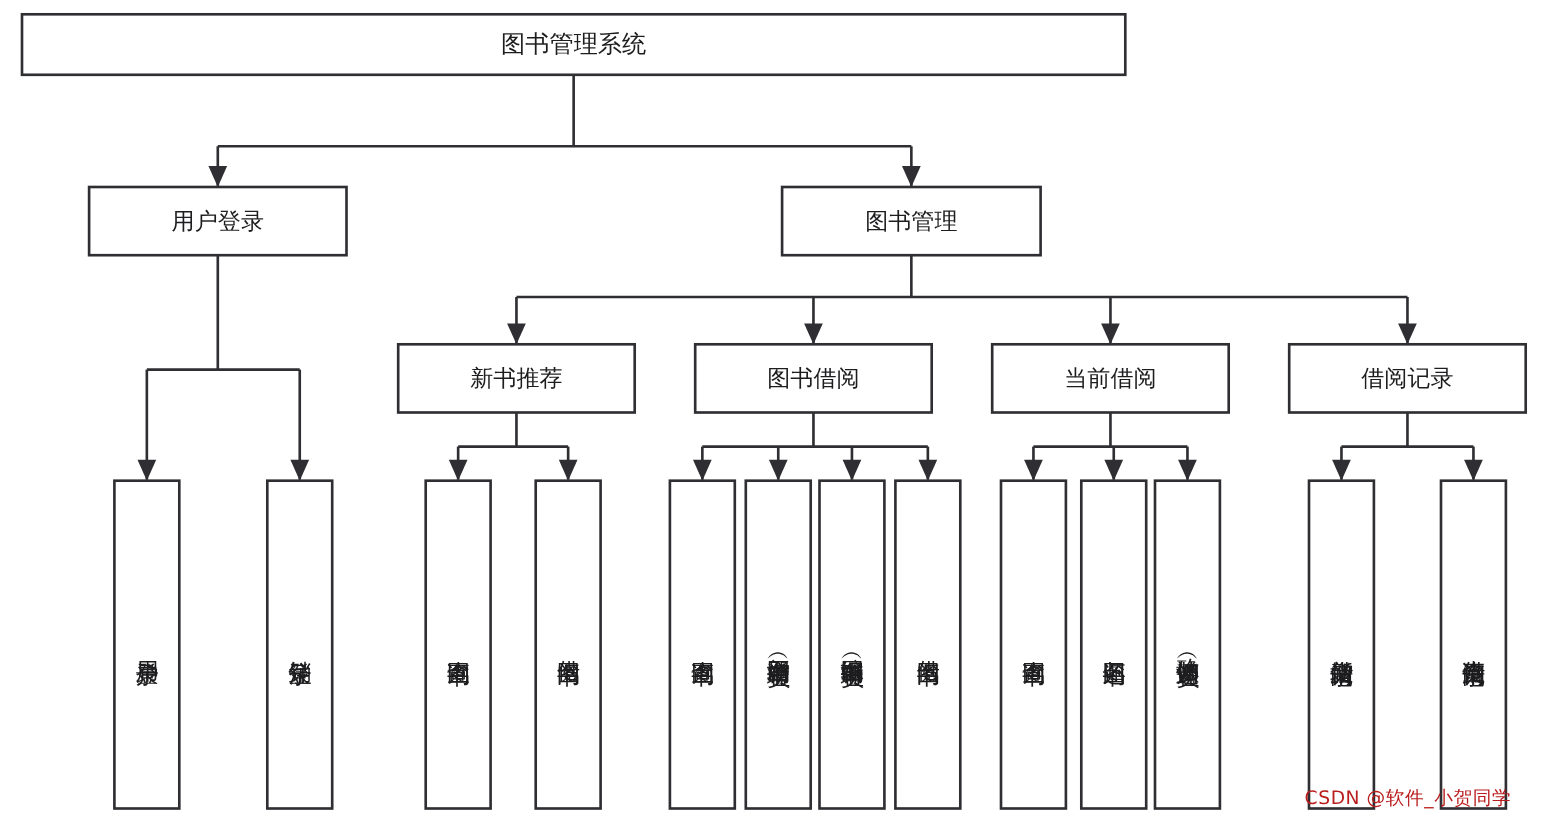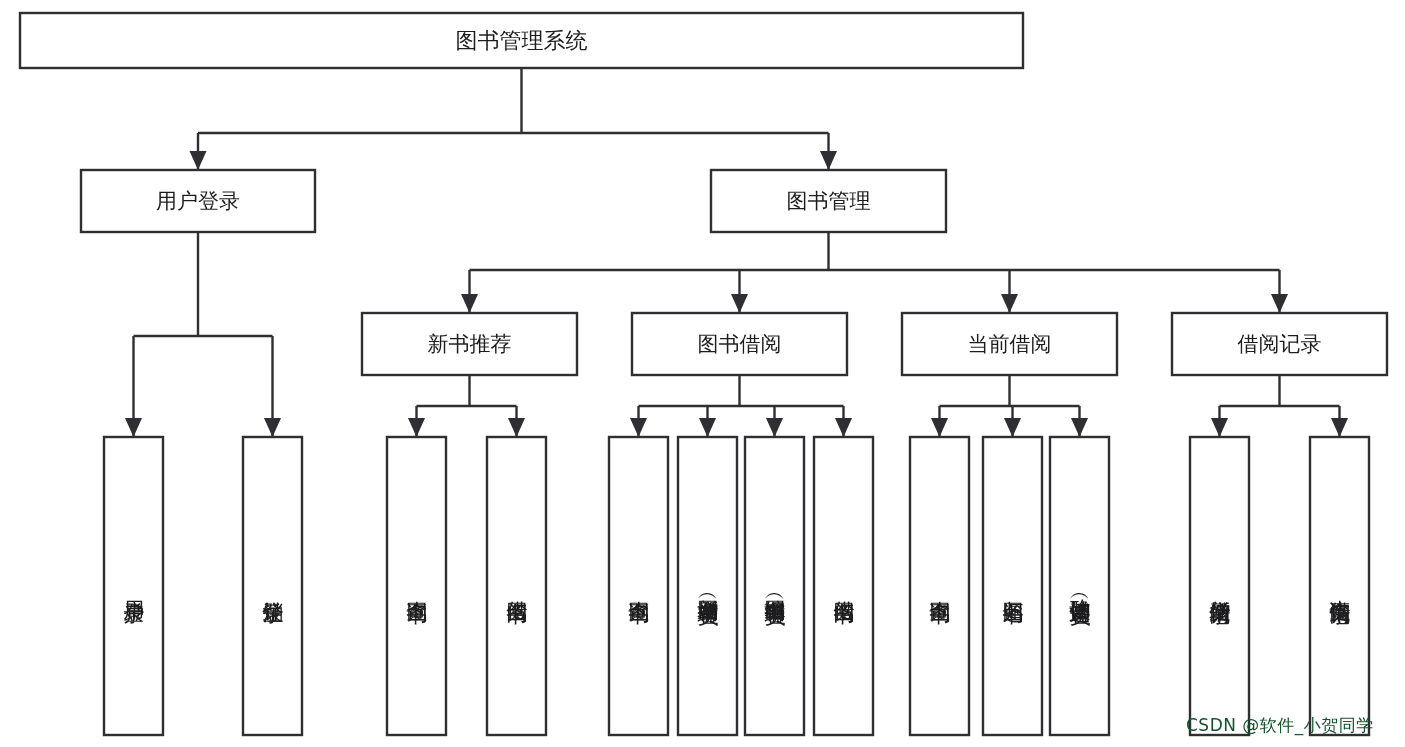--- a/index.html
+++ b/index.html
@@ -70,21 +70,21 @@
     letter-spacing: 1px;
     white-space: nowrap;
     text-align: center;
   }
   .watermark {
     position: absolute;
     left: 1186px;
     top: 714px;
     font-family: "DejaVu Sans", "Liberation Sans", sans-serif;
     font-size: 17px;
-    color: #14532d;
+    color: #b91c1c;
     white-space: nowrap;
     letter-spacing: 0.5px;
   }
 </style>
 </head>
 <body>
 
 <div id="diagram-root">
   <svg class="flow" id="flow-svg" viewBox="0 0 1405 747">
       <g>

